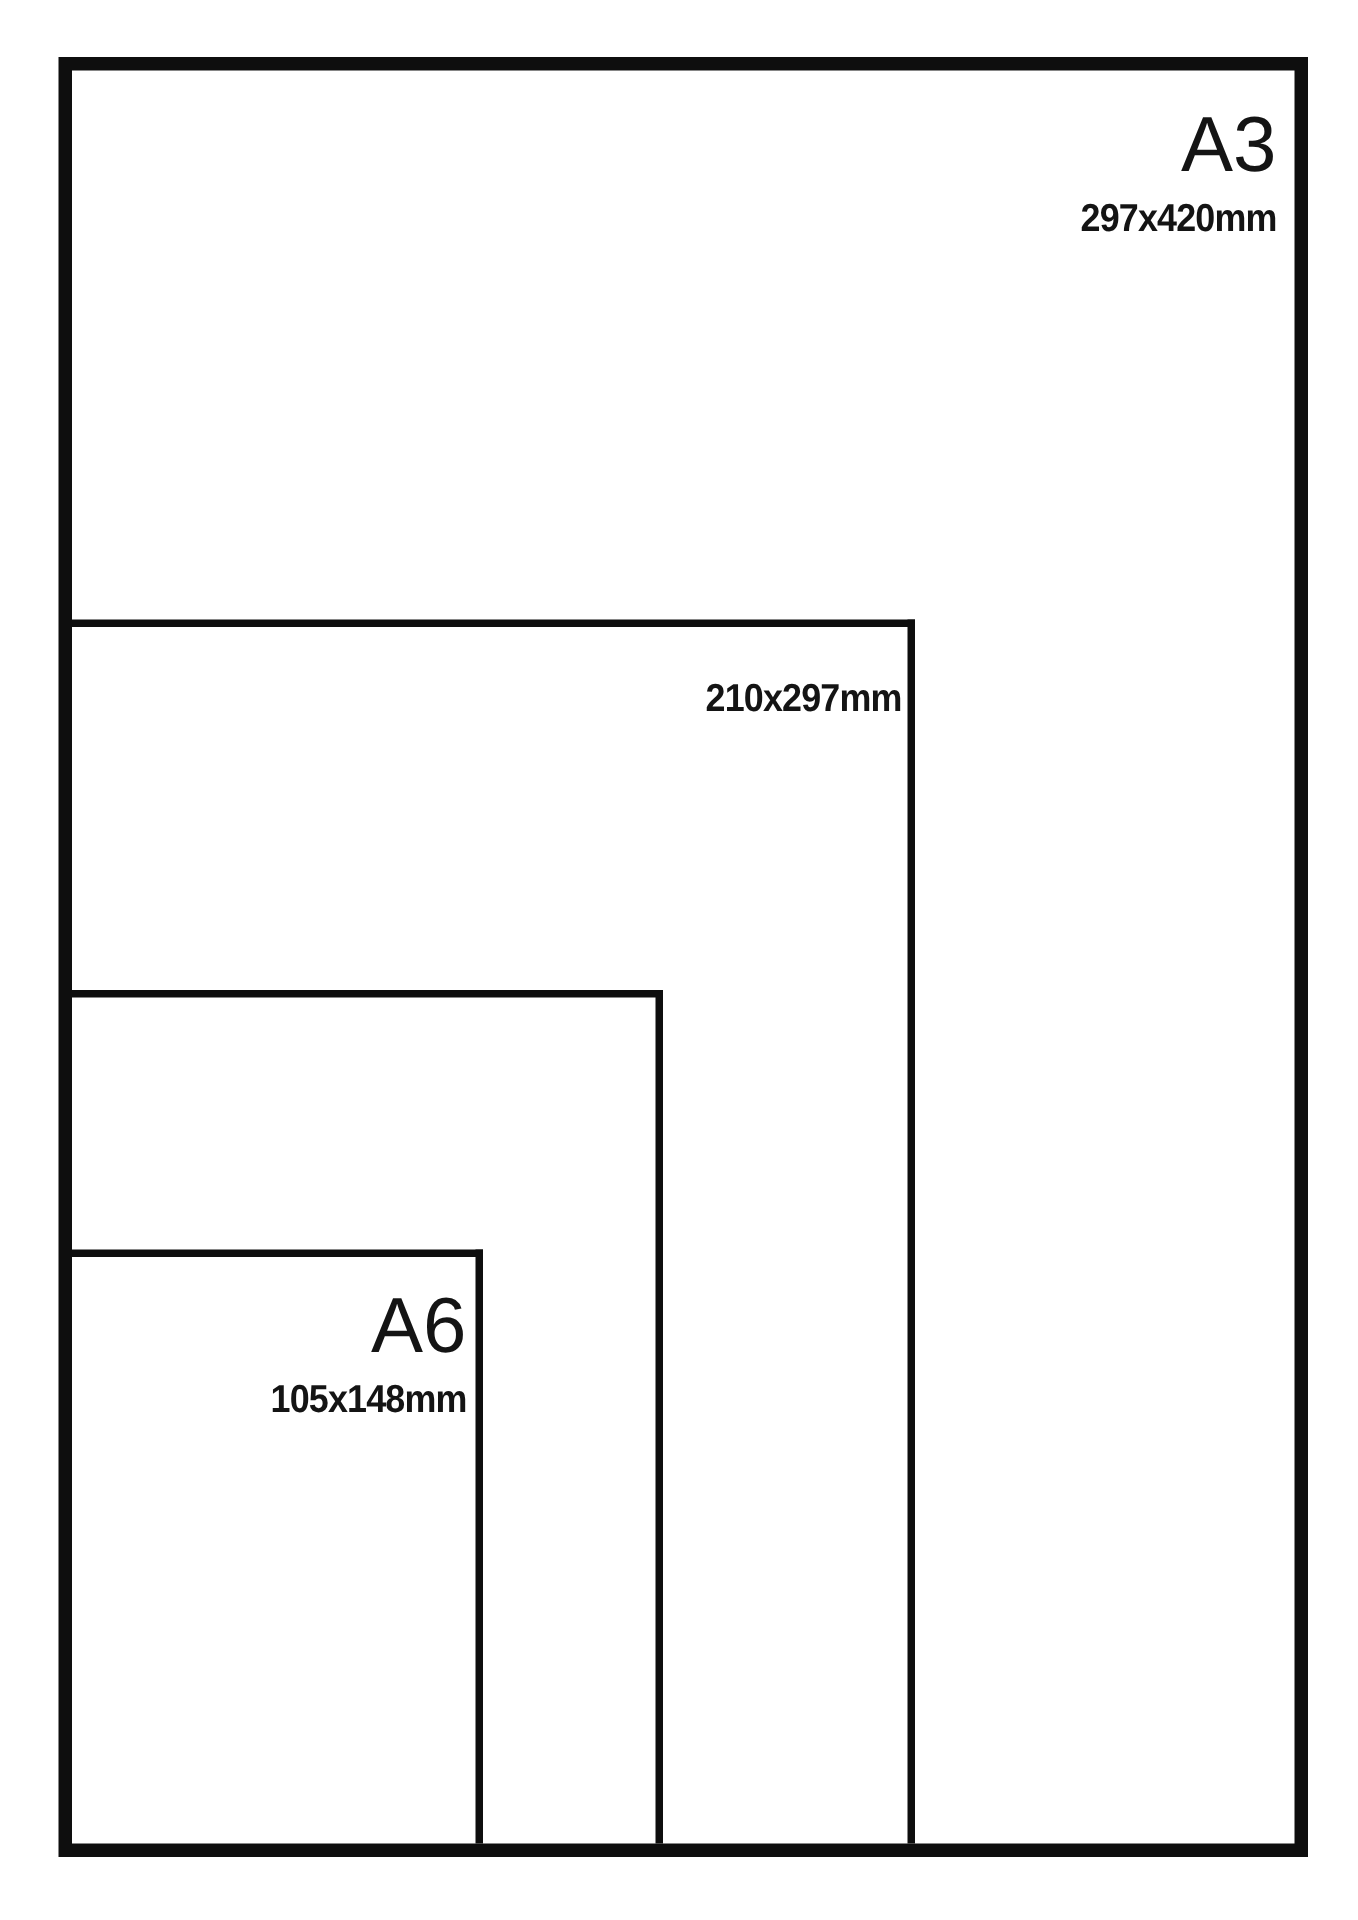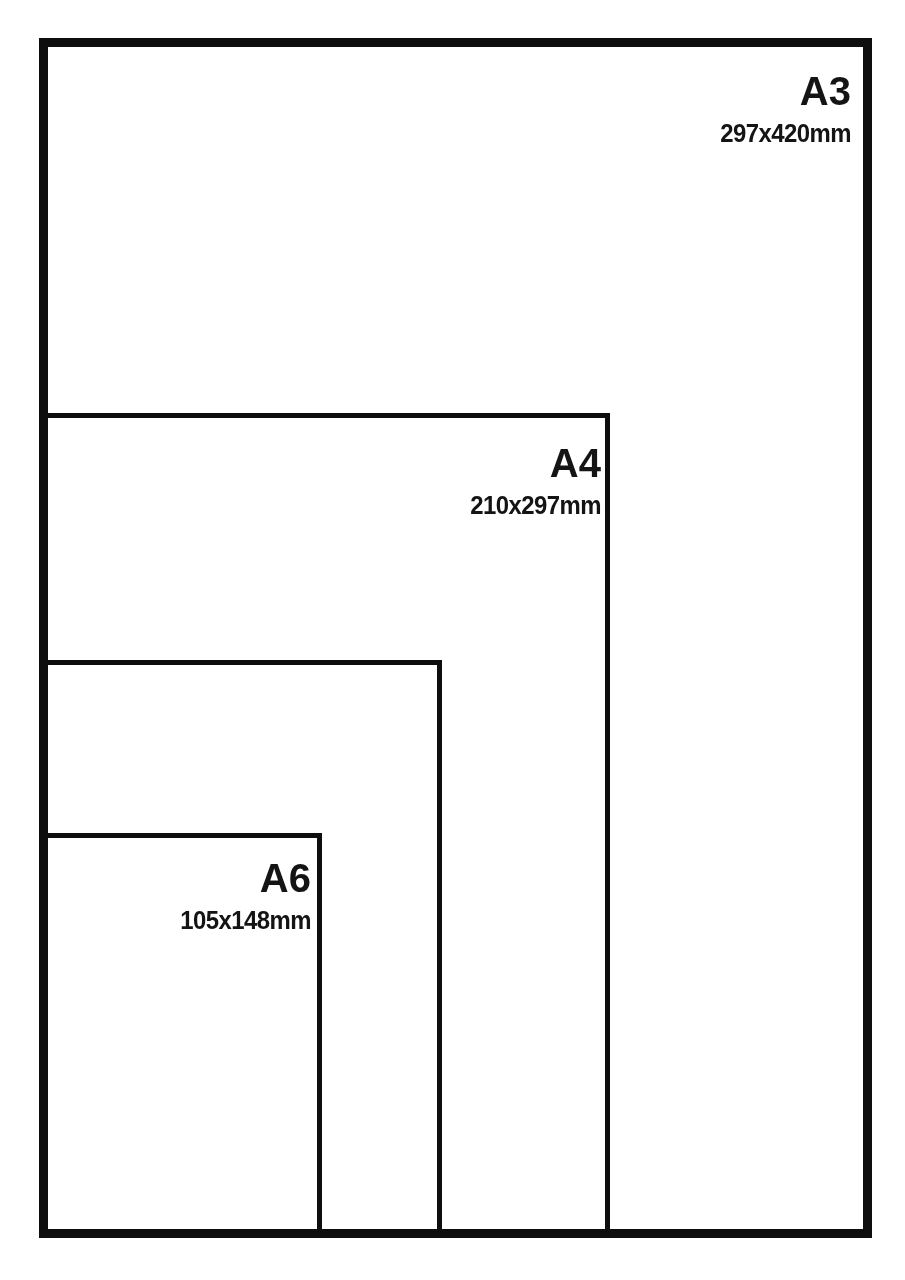--- a/index.html
+++ b/index.html
@@ -41,22 +41,22 @@
   .rect-a4 { left: 48px; top: 413px; width: 562px; height: 816px; }
   .rect-a5 { left: 48px; top: 660px; width: 394px; height: 569px; }
   .rect-a6 { left: 48px; top: 833px; width: 274px; height: 396px; }
 
   .size-label {
     position: absolute;
     text-align: right;
     color: var(--text);
   }
   .size-label .name {
-    font-size: 40px;
-    font-weight: bold;
+    font-size: 52px;
+    font-weight: normal;
     line-height: 1.0;
     letter-spacing: 0px;
   }
   .size-label .dims {
     margin-top: 9px;
     font-size: 26px;
     font-weight: bold;
     line-height: 1.0;
     letter-spacing: -0.6px;
     transform: scaleX(0.92);
@@ -76,21 +76,20 @@
   <div class="rect-inner rect-a4"></div>
   <div class="rect-inner rect-a5"></div>
   <div class="rect-inner rect-a6"></div>
 
   <div class="size-label label-a3">
     <div class="name">A3</div>
     <div class="dims">297x420mm</div>
   </div>
 
   <div class="size-label label-a4">
-    <div class="name">A4</div>
     <div class="dims">210x297mm</div>
   </div>
 
 
   <div class="size-label label-a6">
     <div class="name">A6</div>
     <div class="dims">105x148mm</div>
   </div>
 
 </div>

